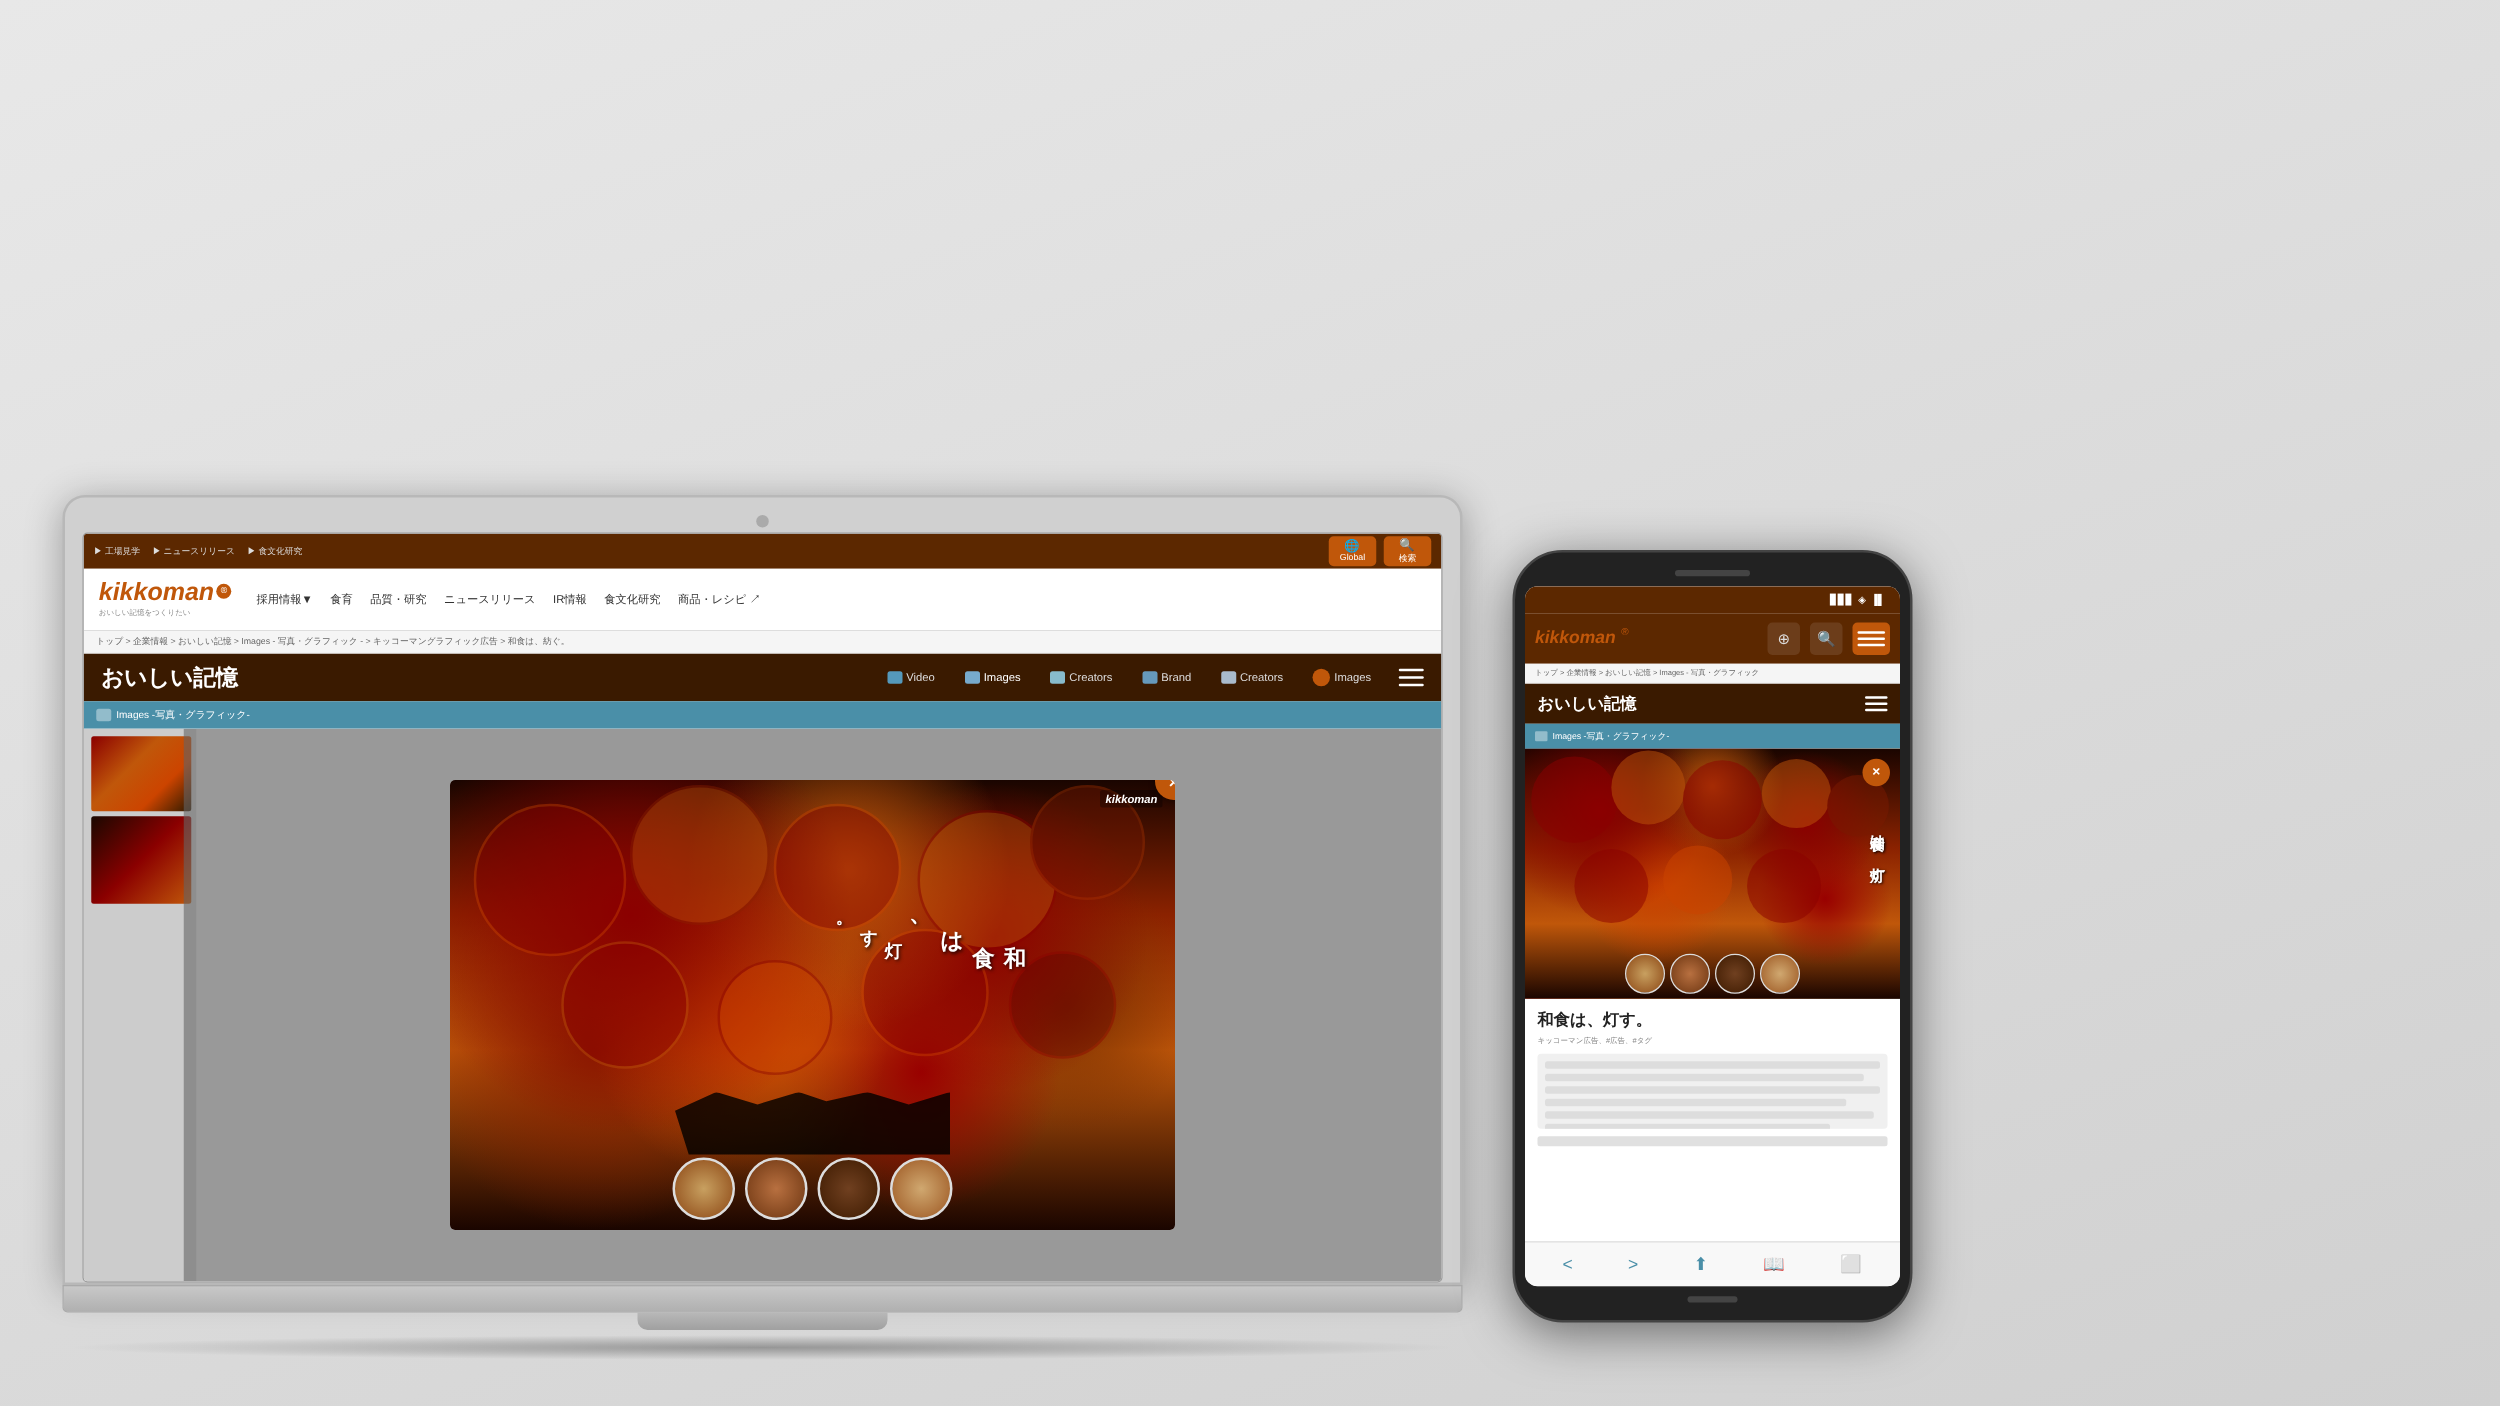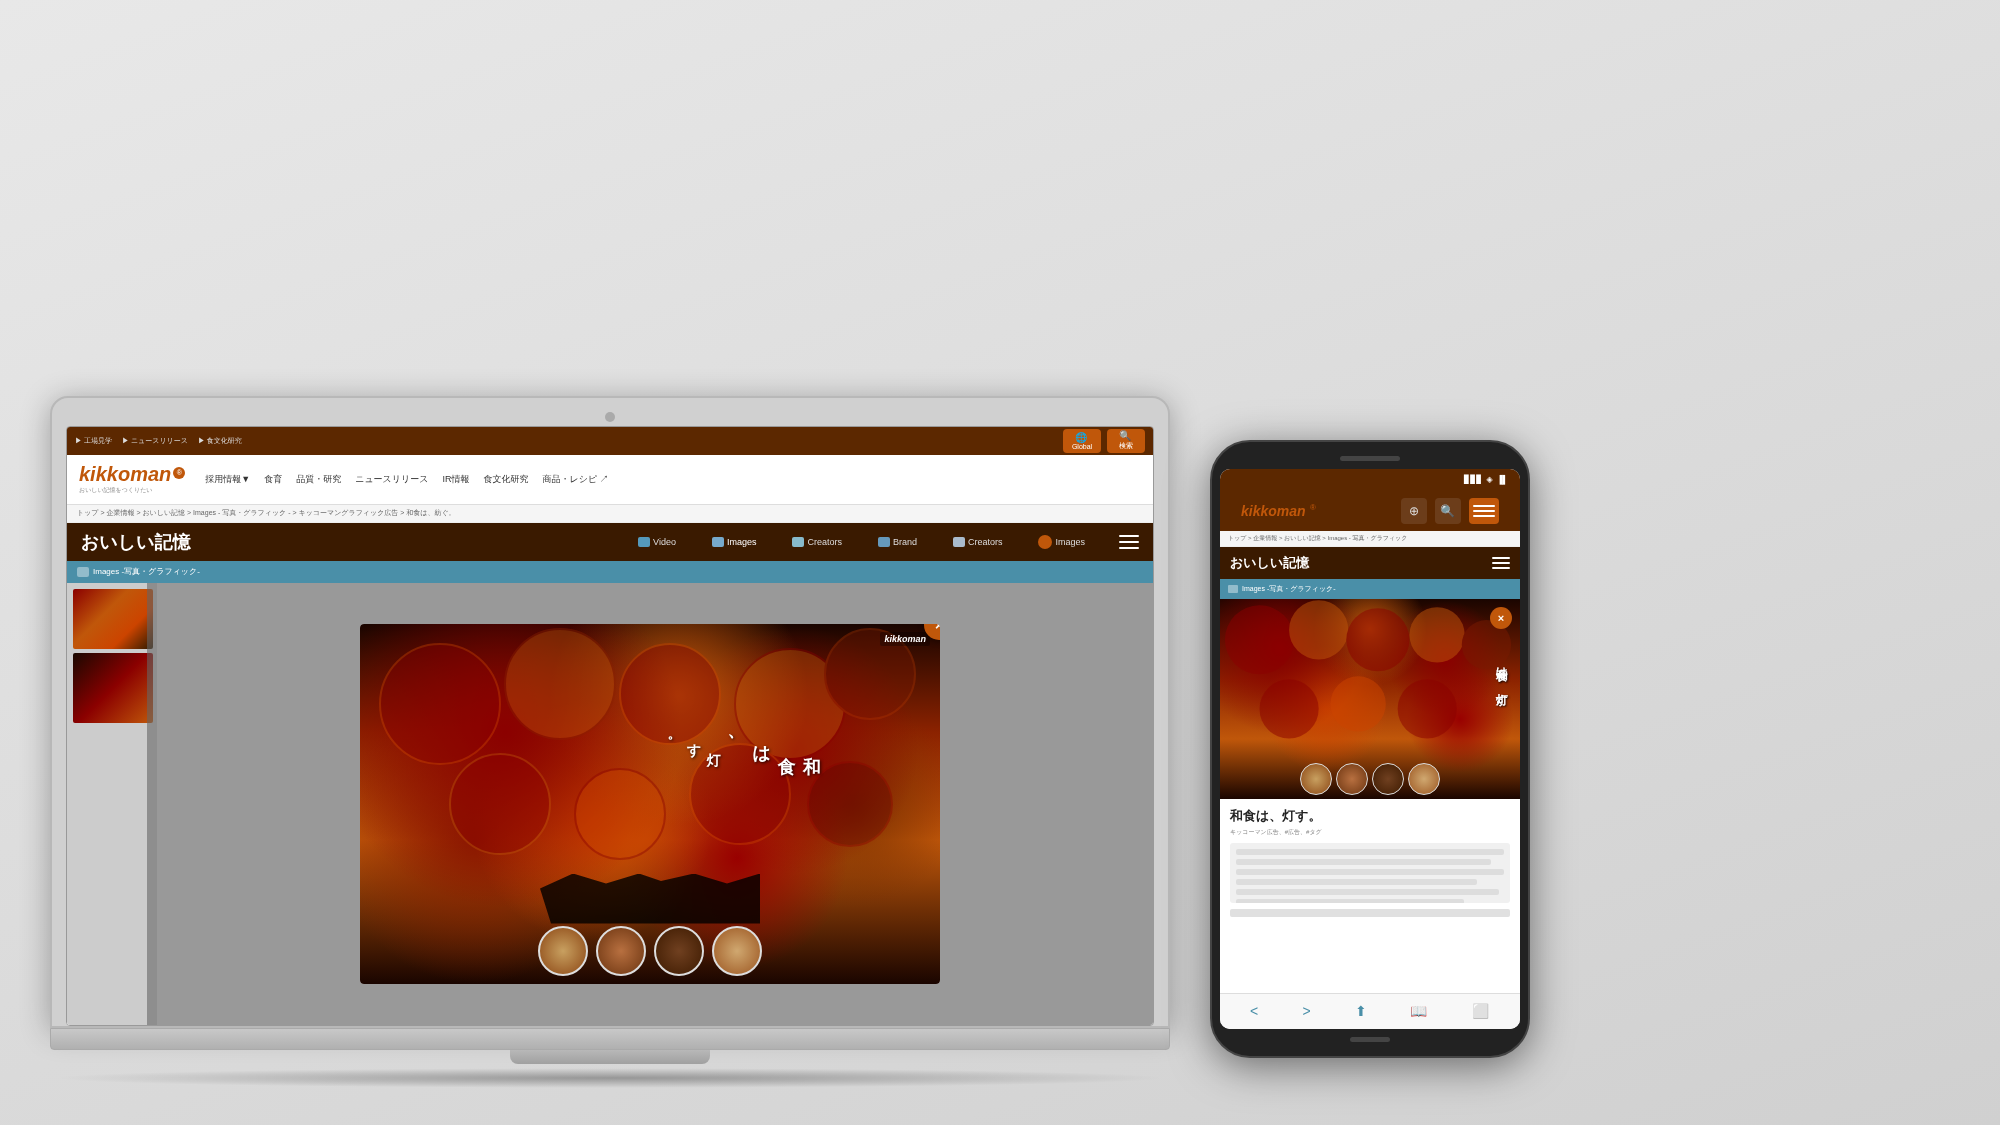--- a/index.html
+++ b/index.html
@@ -217,21 +217,21 @@
     }
     .ls-page-title {
       font-size: 18px;
       font-weight: bold;
       color: #fff;
       font-family: 'MS Mincho', 'Times New Roman', serif;
       margin-right: 20px;
     }
     .ls-content-tabs {
       display: flex;
-      gap: 12px;
+      gap: 0;
       margin-left: auto;
       align-items: center;
     }
     .ls-tab {
       padding: 4px 12px;
       font-size: 9px;
       color: #ddd;
       cursor: pointer;
       display: flex;
       align-items: center;
@@ -440,21 +440,21 @@
       gap: 4px;
       align-items: center;
     }
     .ps-bars { font-size: 8px; color: #fff; }
 
     .ps-header {
       background: #5c2800;
       height: 40px;
       display: flex;
       align-items: center;
-      padding: 0 21px;
+      padding: 0 8px;
     }
     .ps-logo-text {
       font-size: 14px;
       font-weight: bold;
       color: #c0570a;
       font-style: italic;
     }
     .ps-header-right {
       margin-left: auto;
       display: flex;

